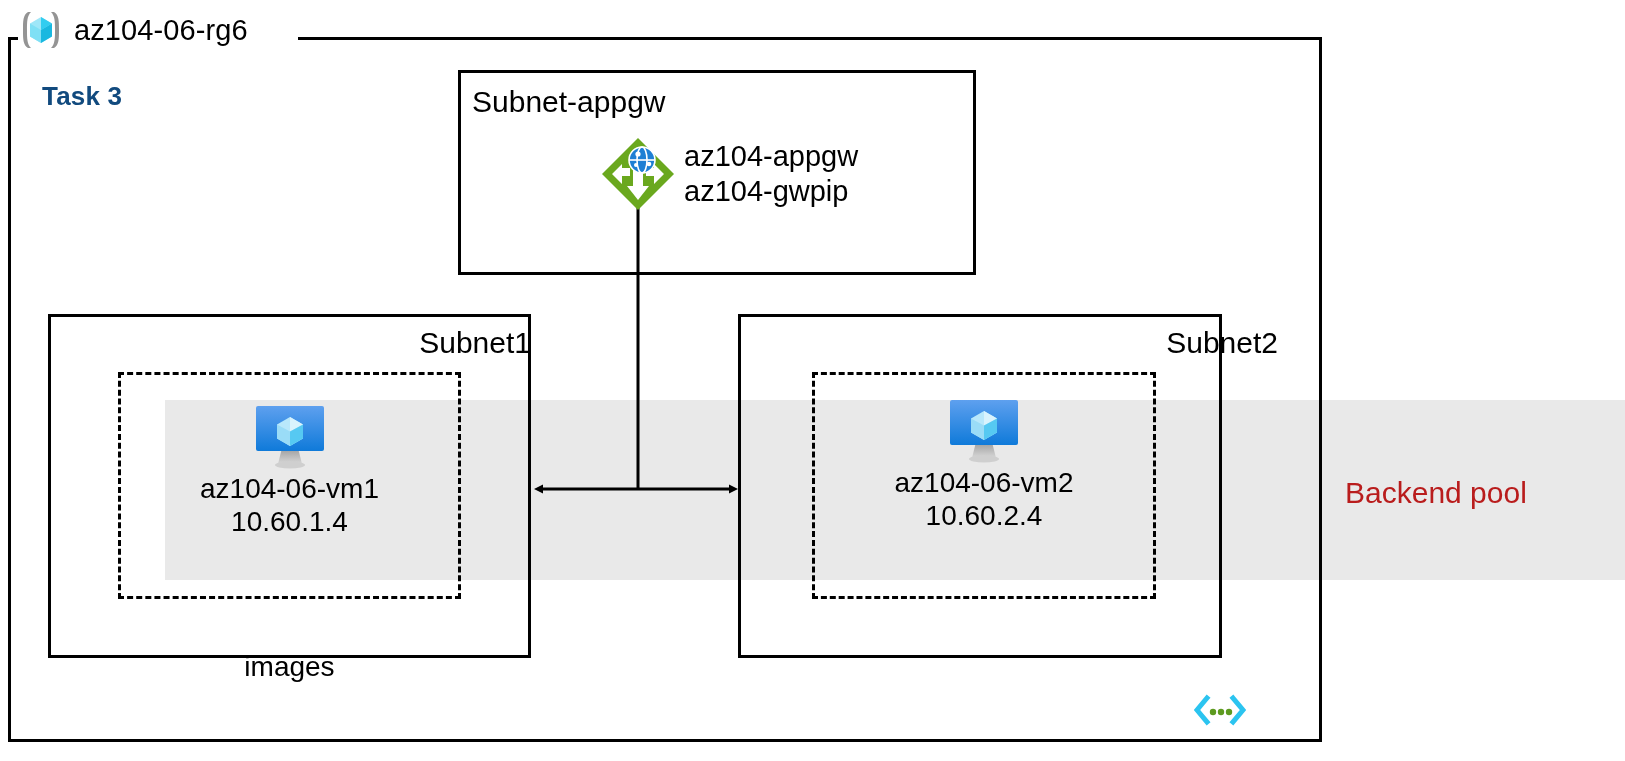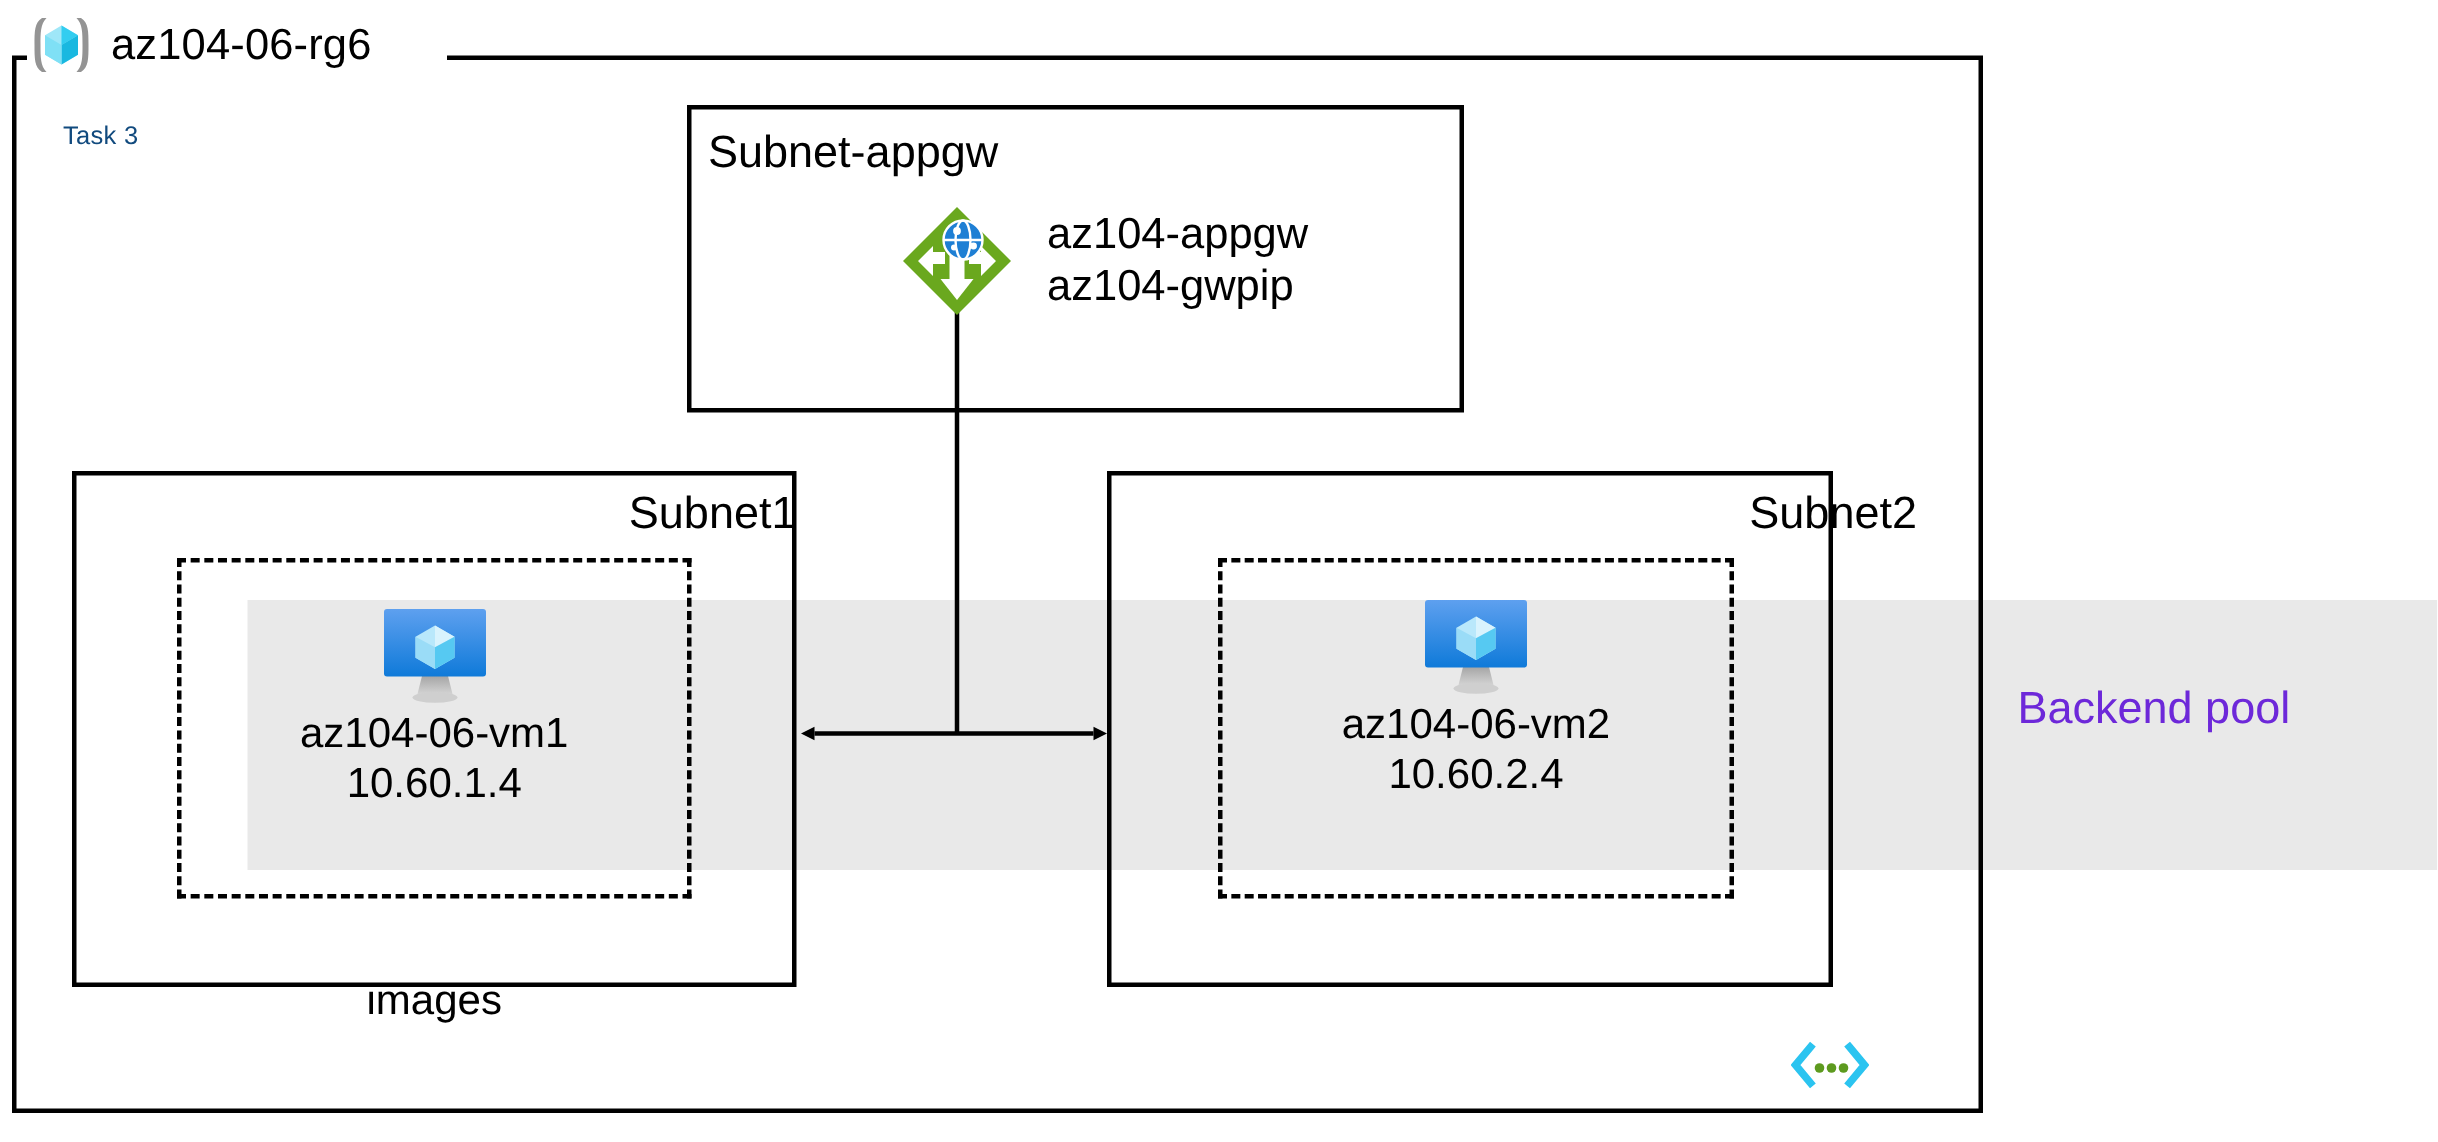--- a/index.html
+++ b/index.html
@@ -56,41 +56,41 @@
   }
 
   
   .rg-icon { width: 46px; height: 46px; display: block; }
 
   
   #task-label {
     position: absolute;
     left: 42px;
     top: 81px;
-    font-size: 17px;
-    font-weight: normal;
+    font-size: 26px;
+    font-weight: bold;
     color: #114A7E;
     letter-spacing: .2px;
   }
 
   
   #backend-band {
     position: absolute;
     left: 165px;
     top: 400px;
     width: 1460px;
     height: 180px;
     background: #e9e9e9;
   }
   #backend-pool-label {
     position: absolute;
     left: 1345px;
-    top: 456px;
+    top: 476px;
     font-size: 30px;
-    color: #6d28d9;
+    color: #b91c1c;
     white-space: nowrap;
   }
 
   
   .subnet-box {
     position: absolute;
     border: 3px solid #000000;
     box-sizing: border-box;
     background: transparent;
   }
@@ -151,21 +151,21 @@
     margin-top: 0;
   }
 
   
   #appgw-node {
     position: absolute;
     left: 598px;
     top: 134px;
     display: flex;
     align-items: center;
-    gap: 20px;
+    gap: 6px;
   }
   .appgw-icon { width: 80px; height: 80px; display: block; }
   .appgw-text {
     font-size: 29px;
     line-height: 1.22;
     white-space: nowrap;
   }
 
   
   #connector-svg {

